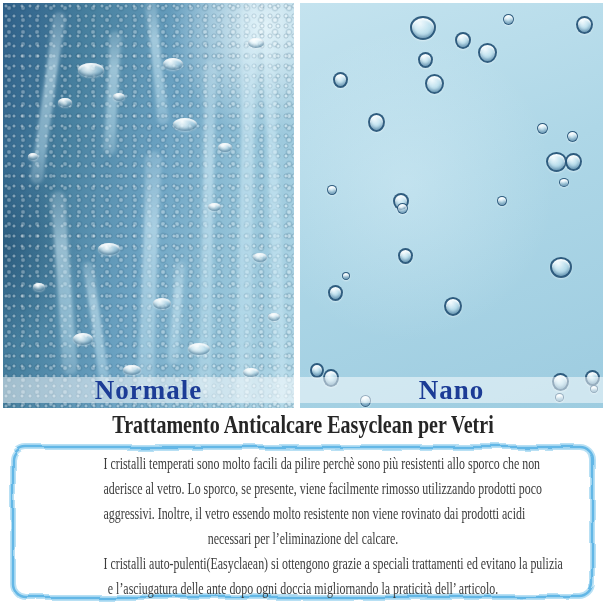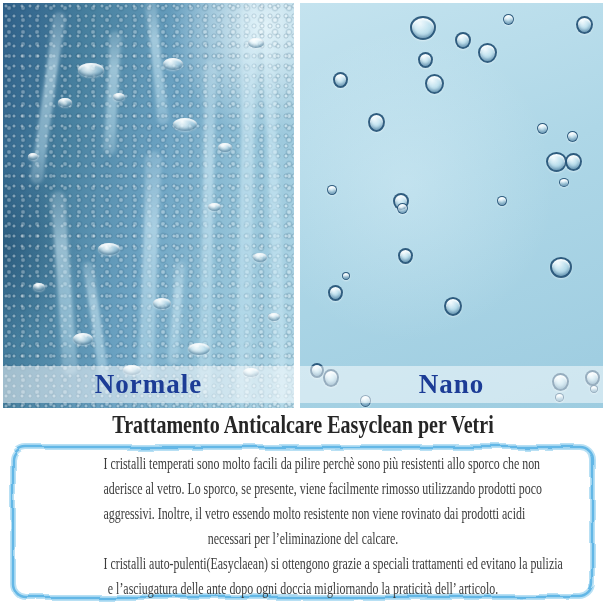--- a/index.html
+++ b/index.html
@@ -36,21 +36,21 @@
       radial-gradient(ellipse 70% 55% at 35% 45%, rgba(230,246,252,0.35), rgba(230,246,252,0) 70%),
       linear-gradient(160deg, #c4e3ef 0%, #aed7e7 45%, #9dcce0 100%);
     font-family: Liberation Serif, serif;
   }
   .droplet{position:absolute;border-radius:50% 50% 50% 50%/46% 46% 54% 54%;
     border:2px solid rgba(24,70,108,0.85);
     background:radial-gradient(circle at 35% 26%, #f0f9fd 0%, rgba(205,233,244,0.55) 45%, rgba(135,185,212,0.6) 100%);
     box-shadow:inset 0 2px 2px rgba(255,255,255,0.9), inset 0 -2px 3px rgba(28,78,118,0.4), 0 1px 2px rgba(255,255,255,0.45);}
   .droplet.small{border-width:1.5px;}
 
-  .band{position:absolute;left:0;right:0;bottom:5px;height:37px;
+  .band{position:absolute;left:0;right:0;bottom:5px;height:26px;
     background:rgba(255,255,255,0.5);
     display:flex;align-items:center;justify-content:center;}
   .band-label{font-size:27px;font-weight:bold;color:#1c3c96;letter-spacing:1px;line-height:31px;}
 
   
   .title-row{height:30px;margin-top:2px;text-align:center;white-space:nowrap;
     font-size:26px;font-weight:bold;color:#262626;line-height:30px;
     transform:scaleX(0.77);transform-origin:50% 50%;}
 
   

